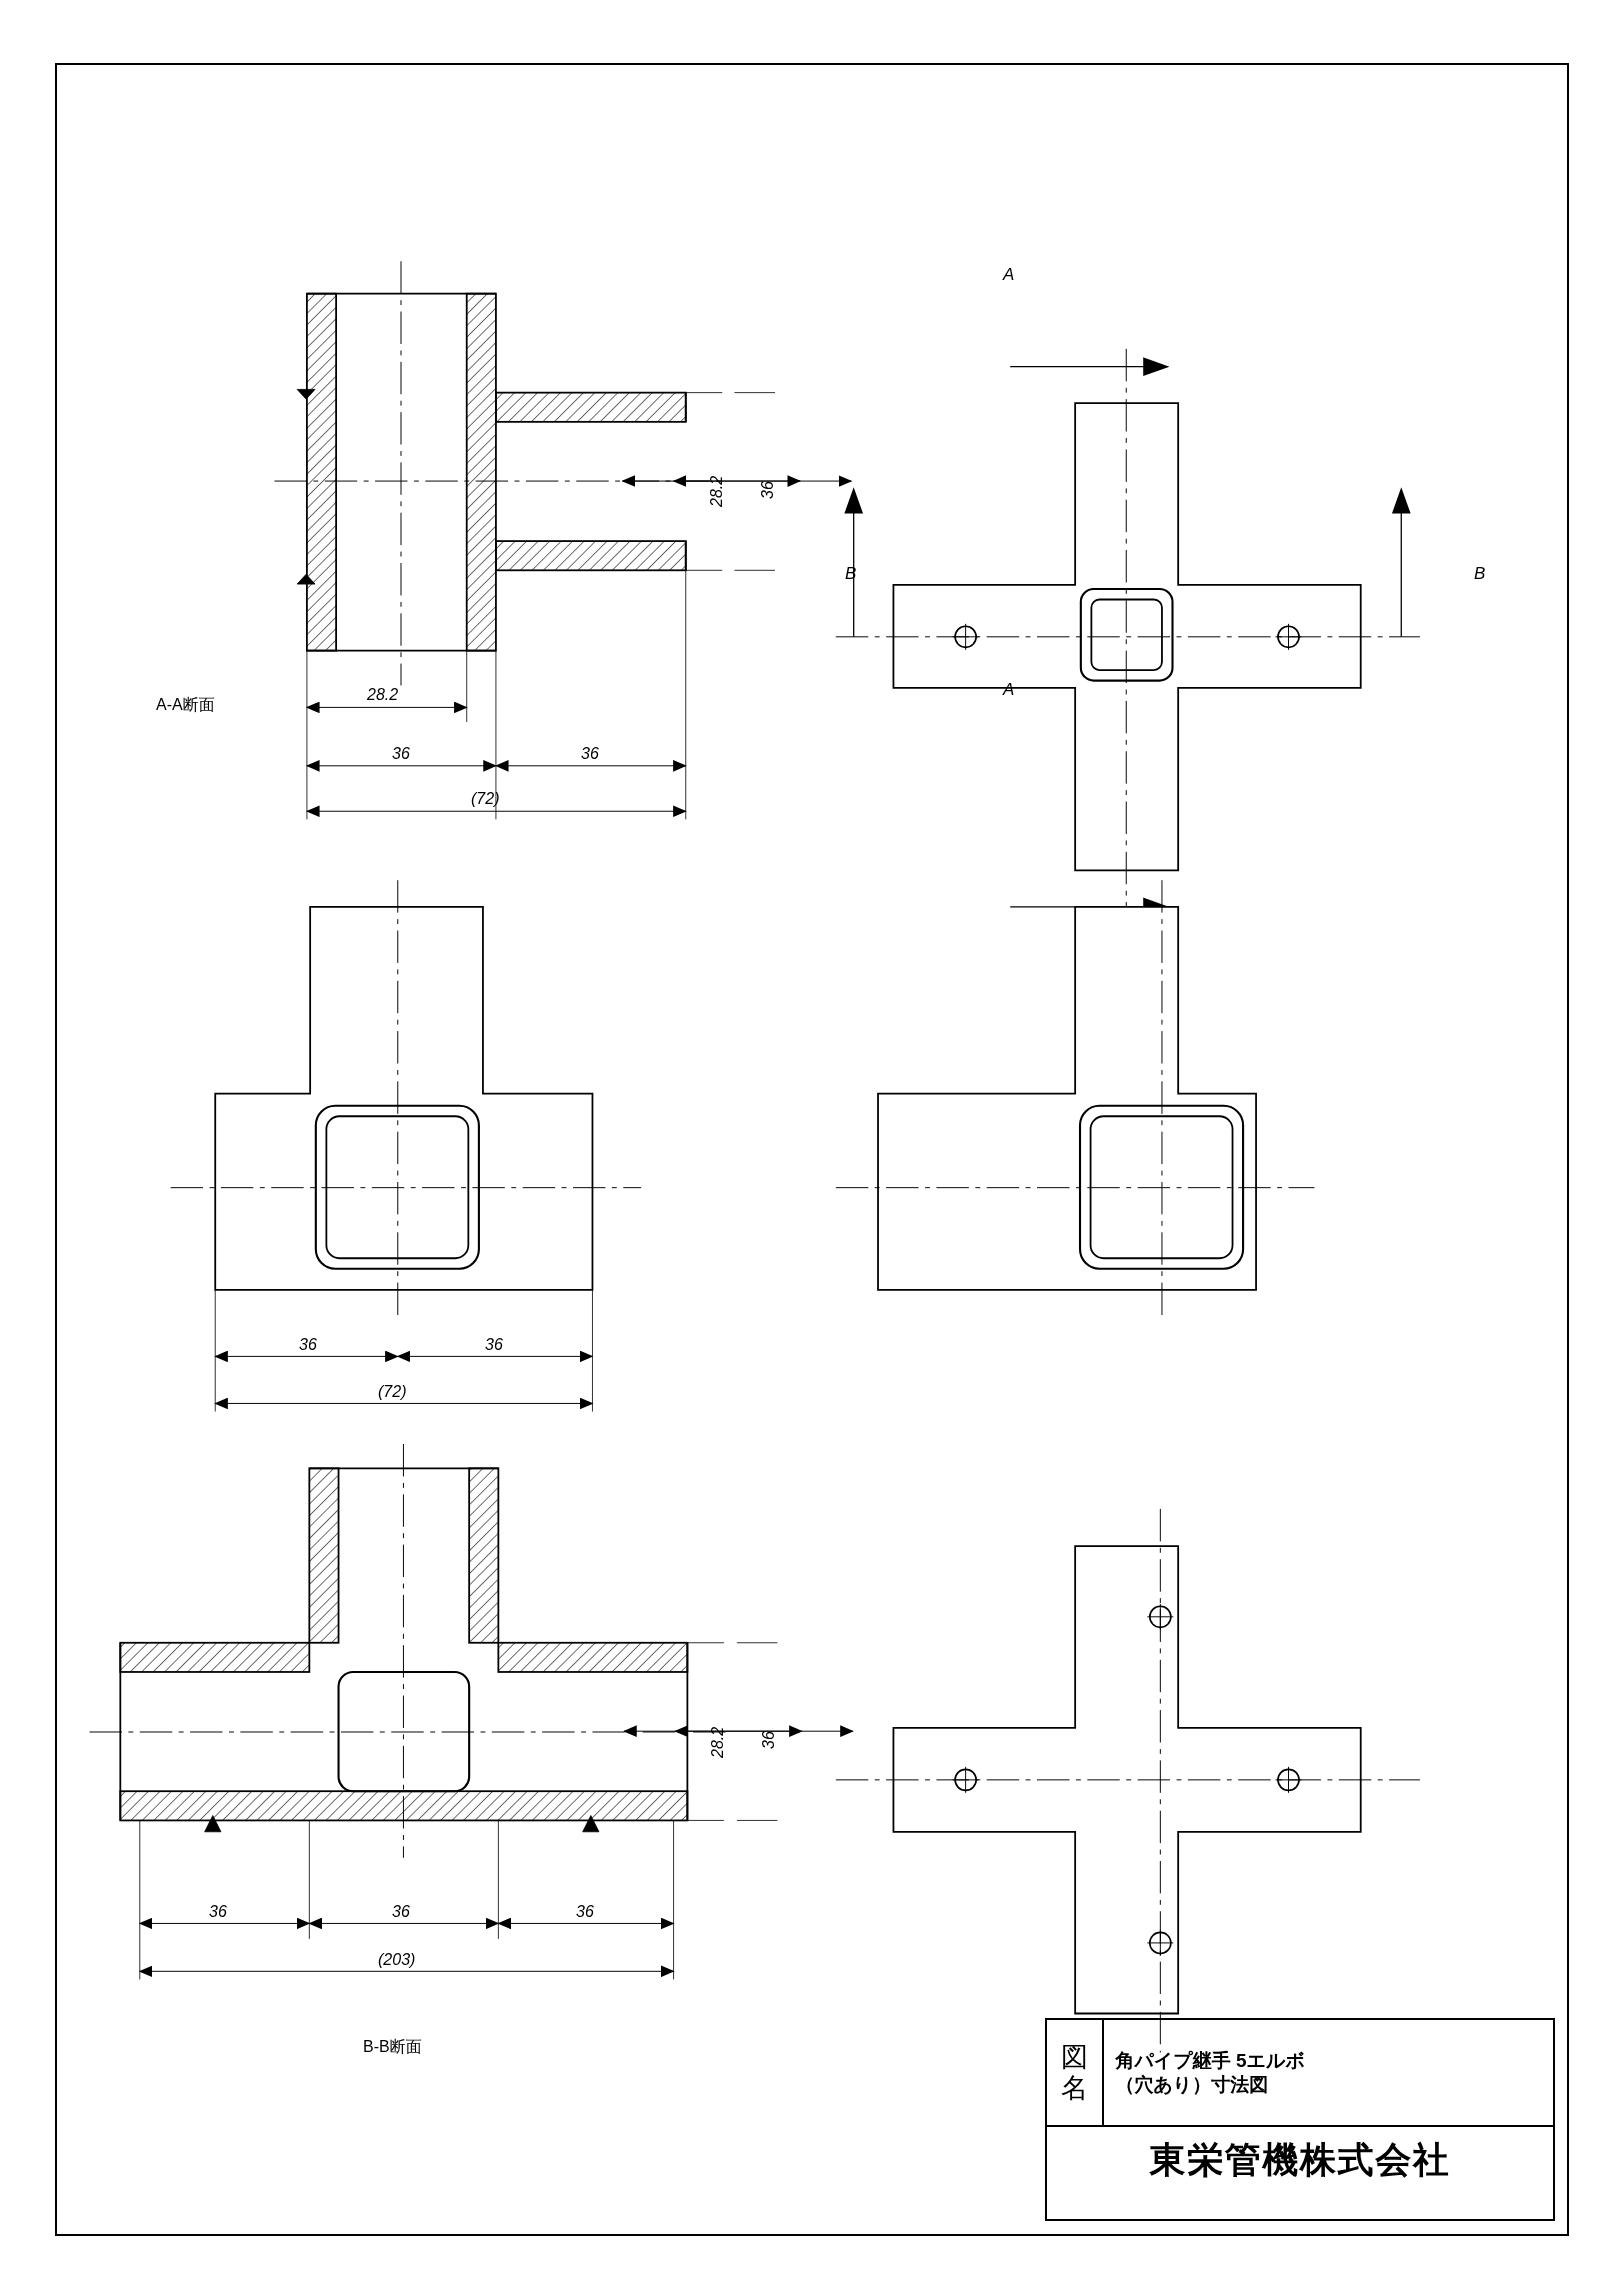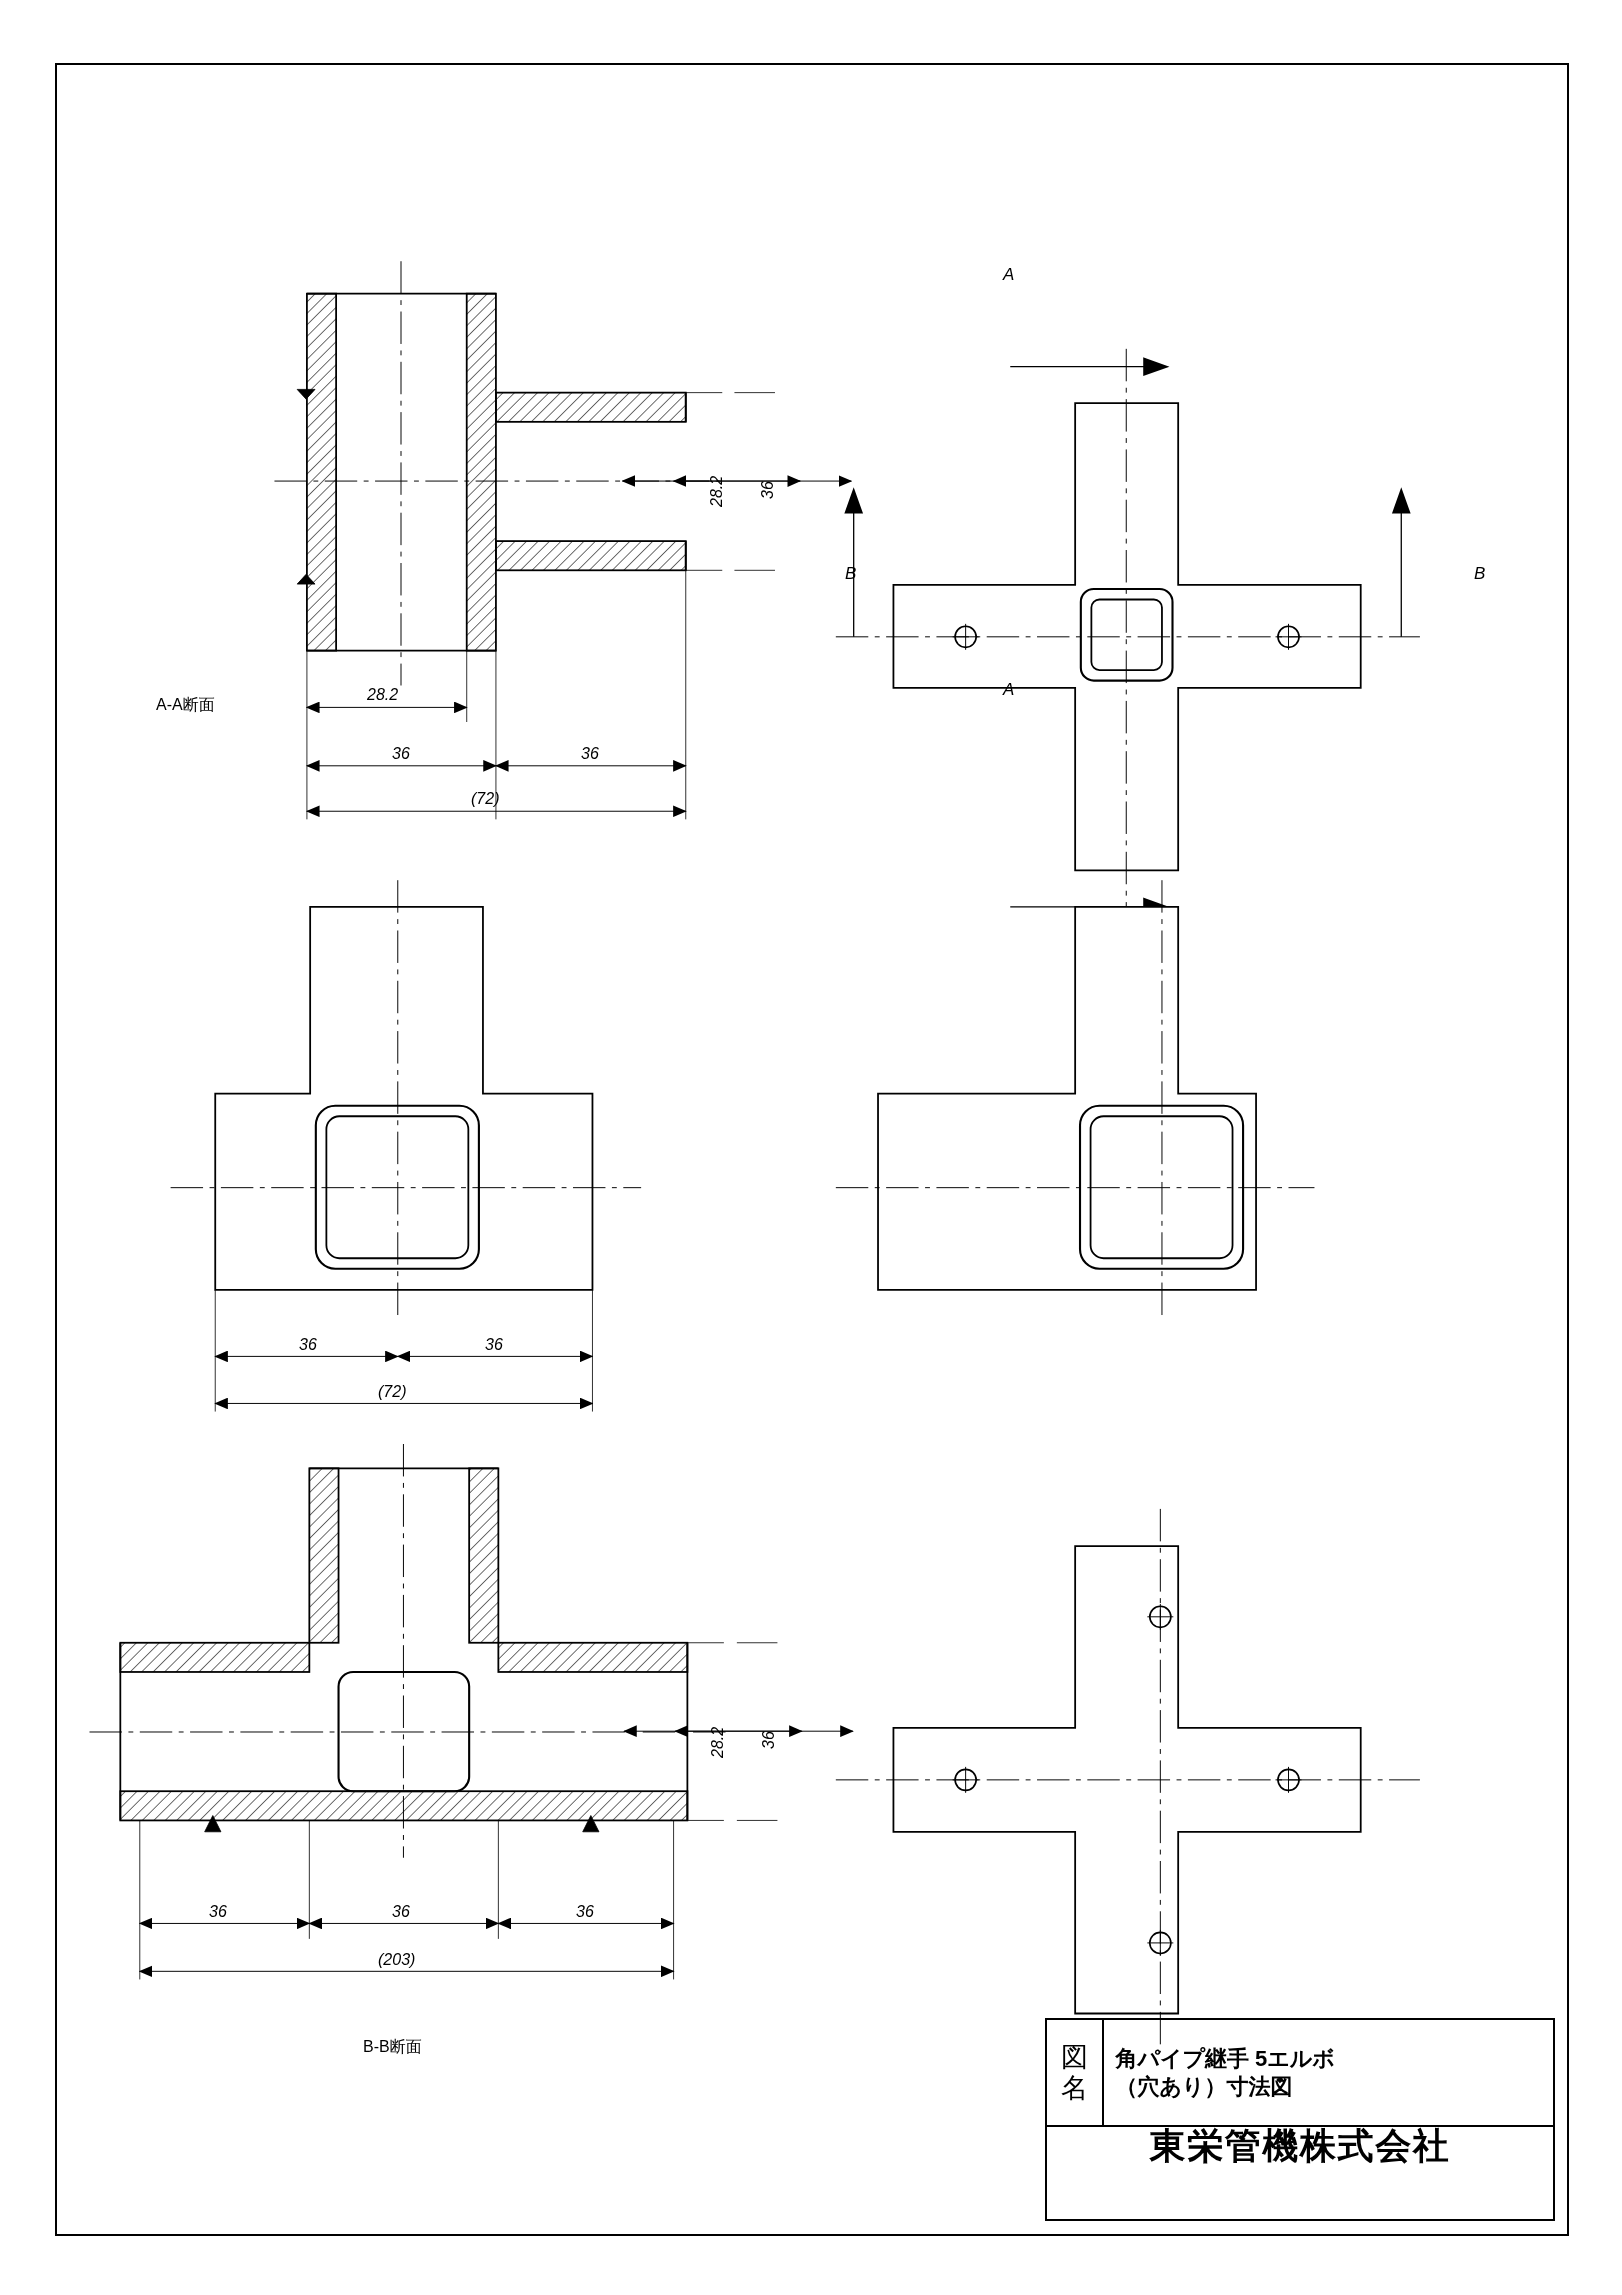--- a/index.html
+++ b/index.html
@@ -65,28 +65,28 @@
     font-size: 27px;
     line-height: 1.12;
     letter-spacing: 0px;
   }
   .tb-name {
     flex: 1;
     display: flex;
     flex-direction: column;
     justify-content: center;
     padding-left: 11.4px;
-    font-size: 22px;
+    font-size: 19px;
     line-height: 1.25;
     font-weight: 600;
   }
   .tb-lower {
     position: absolute;
     left: 0;
-    top: 93px;
+    top: 107px;
     width: 100%;
     height: 66px;
     display: flex;
     align-items: center;
     justify-content: center;
     font-size: 36px;
     font-weight: 700;
     letter-spacing: 1.6px;
   }
   .lbl {

